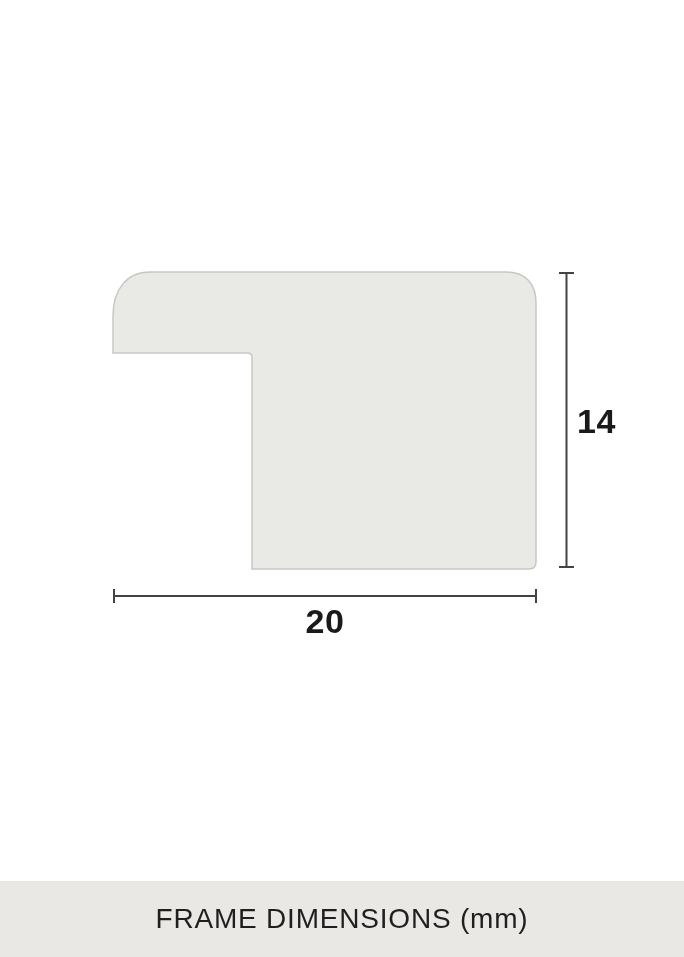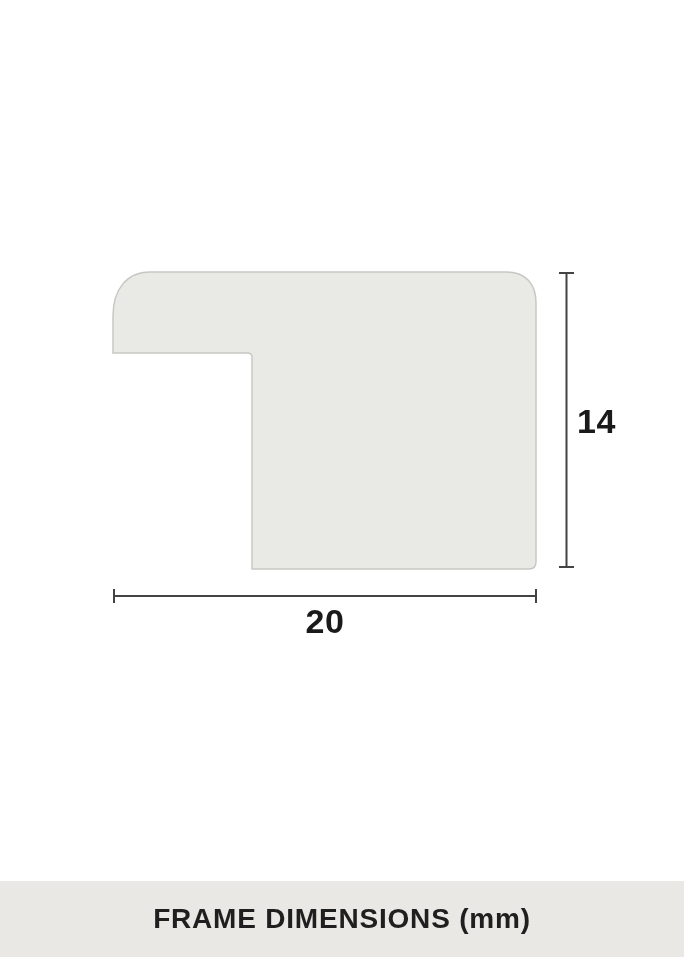--- a/index.html
+++ b/index.html
@@ -38,21 +38,21 @@
     letter-spacing:0.5px;
   }
   .caption-bar{
     position:absolute;left:0;top:881px;width:684px;height:76px;
     background:var(--caption-bg);
     display:flex;align-items:center;justify-content:center;
   }
   .caption-text{
     color:var(--caption-text);
     font-size:28px;
-    font-weight:700;
+    font-weight:400;
     letter-spacing:0.8px;
     white-space:nowrap;
   }
 </style>
 </head>
 <body>
 
 <div class="page">
 
   <svg class="diagram" width="684" height="881" viewBox="0 0 684 881">

